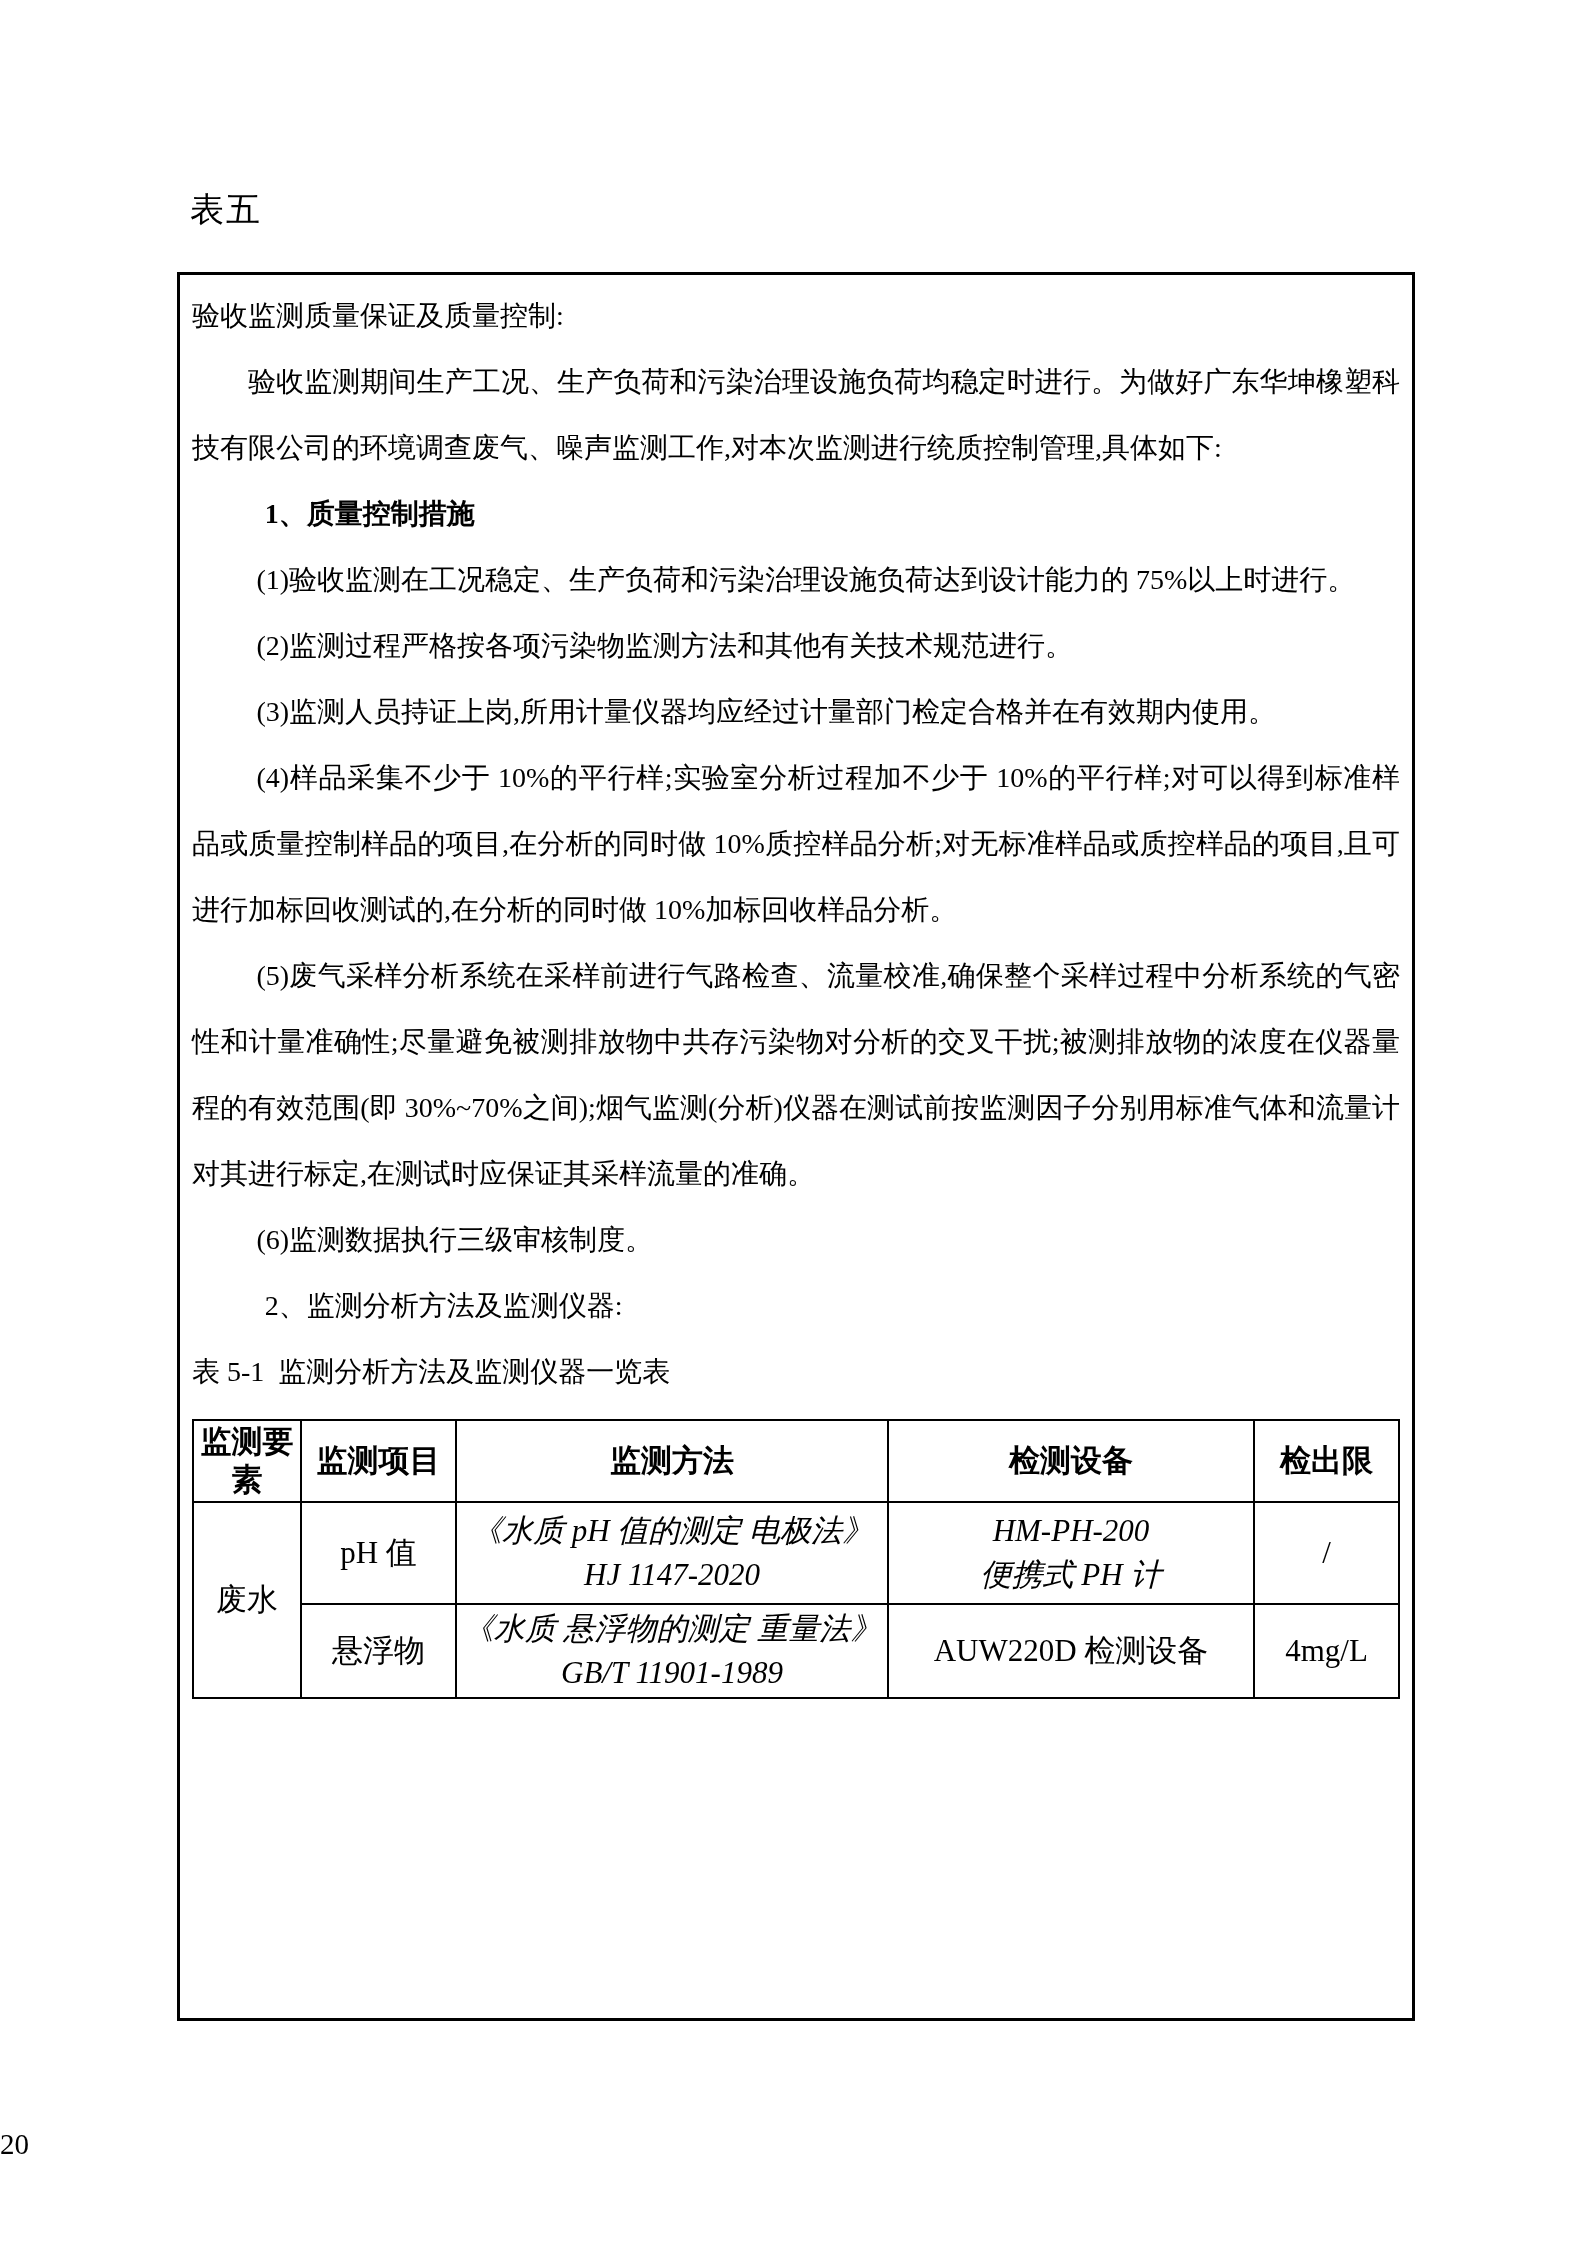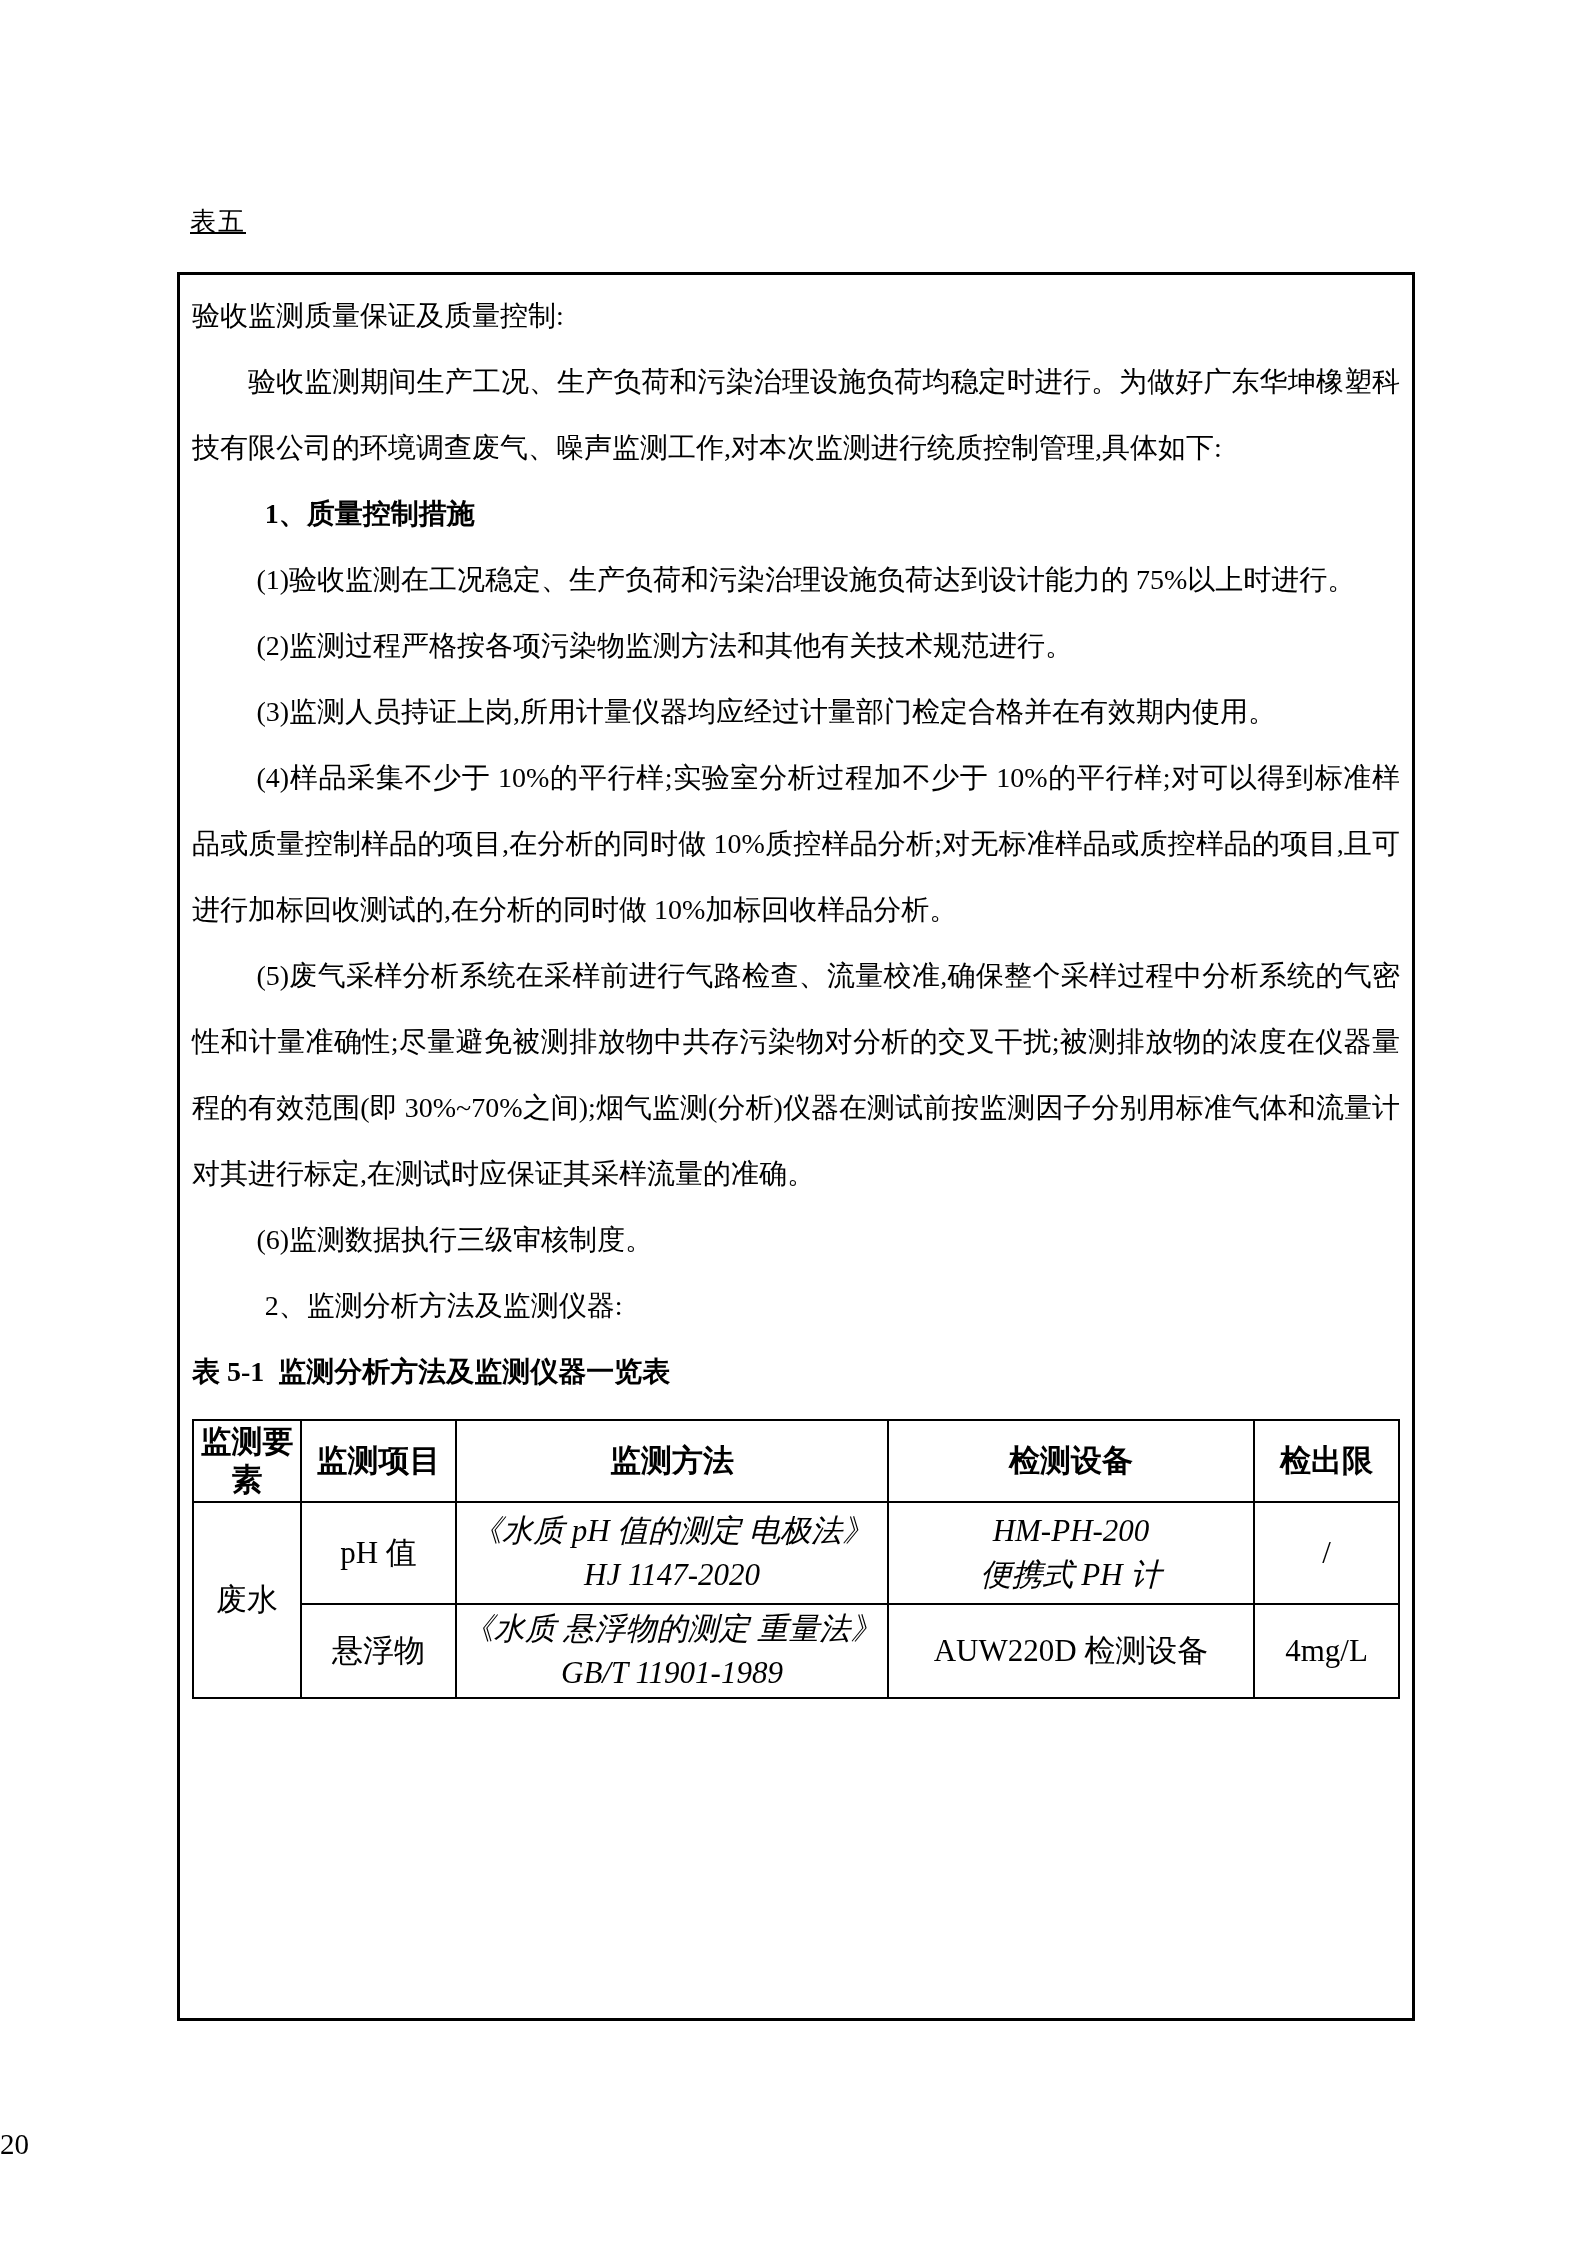--- a/index.html
+++ b/index.html
@@ -5,25 +5,24 @@
   html, body { margin: 0; padding: 0; }
   body {
     width: 1587px; height: 2245px;
     background: #ffffff;
     position: relative;
     font-family: "Liberation Serif", "DejaVu Serif", serif;
     color: #000;
   }
   .page-heading {
     position: absolute;
-    left: 190px; top: 202px;
-    font-size: 26px;
+    left: 190px; top: 190px;
+    font-size: 34px;
     line-height: 40px;
     letter-spacing: 2px;
-    text-decoration: underline;
   }
   .doc-box {
     position: absolute;
     left: 177px; top: 272px;
     width: 1238px; height: 1749px;
     border: 3px solid #000;
     box-sizing: border-box;
     padding: 8px 12px 0 12px;
     overflow: hidden;
   }
@@ -34,21 +33,21 @@
     text-align: justify;
     text-justify: inter-ideograph;
   }
   .p-intro  { text-indent: 0; }
   .p-body   { text-indent: 2em; }
   .p-item   { text-indent: 2.3em; }
   .p-head1  { text-indent: 2.6em; font-weight: bold; }
   .p-head2  { text-indent: 2.6em; font-weight: normal; }
   .p-tabletitle {
     text-align: center;
-    font-weight: bold;
+    font-weight: normal;
     text-indent: 0;
     white-space: pre;
   }
   table.monitoring {
     border-collapse: collapse;
     table-layout: fixed;
     width: 1206px;
     margin: 14px auto 0 auto;
   }
   table.monitoring th, table.monitoring td {

